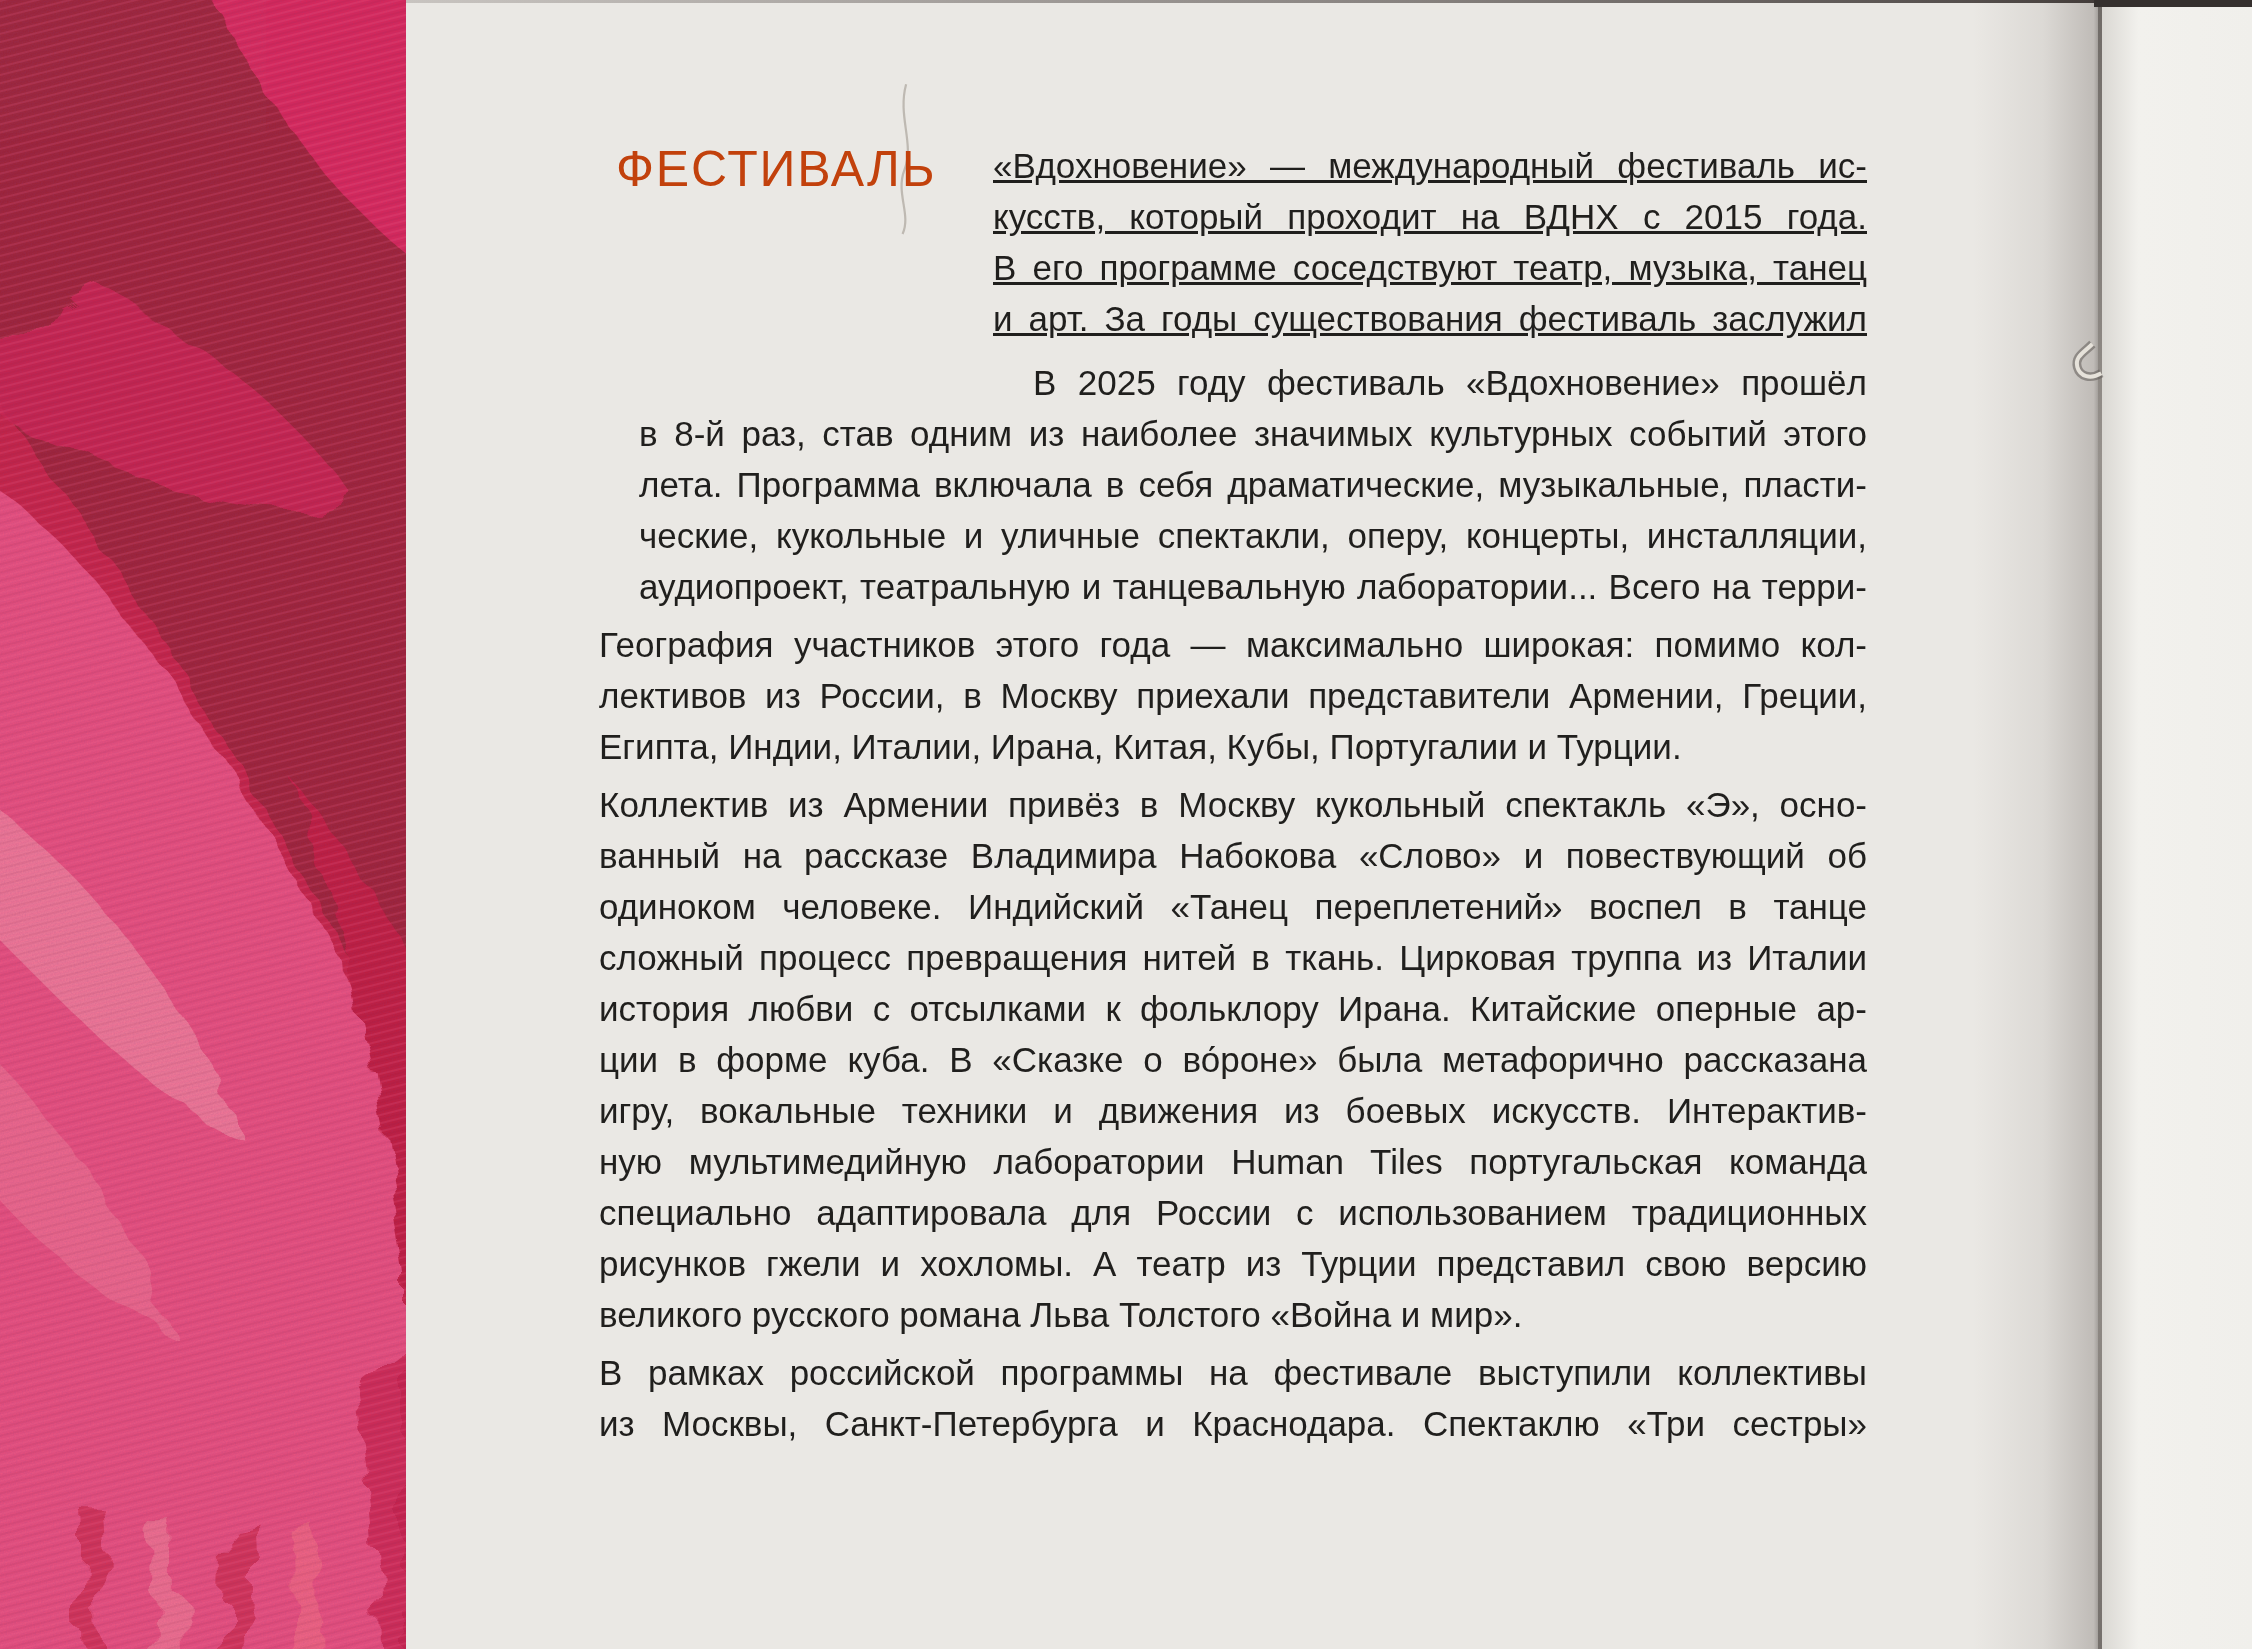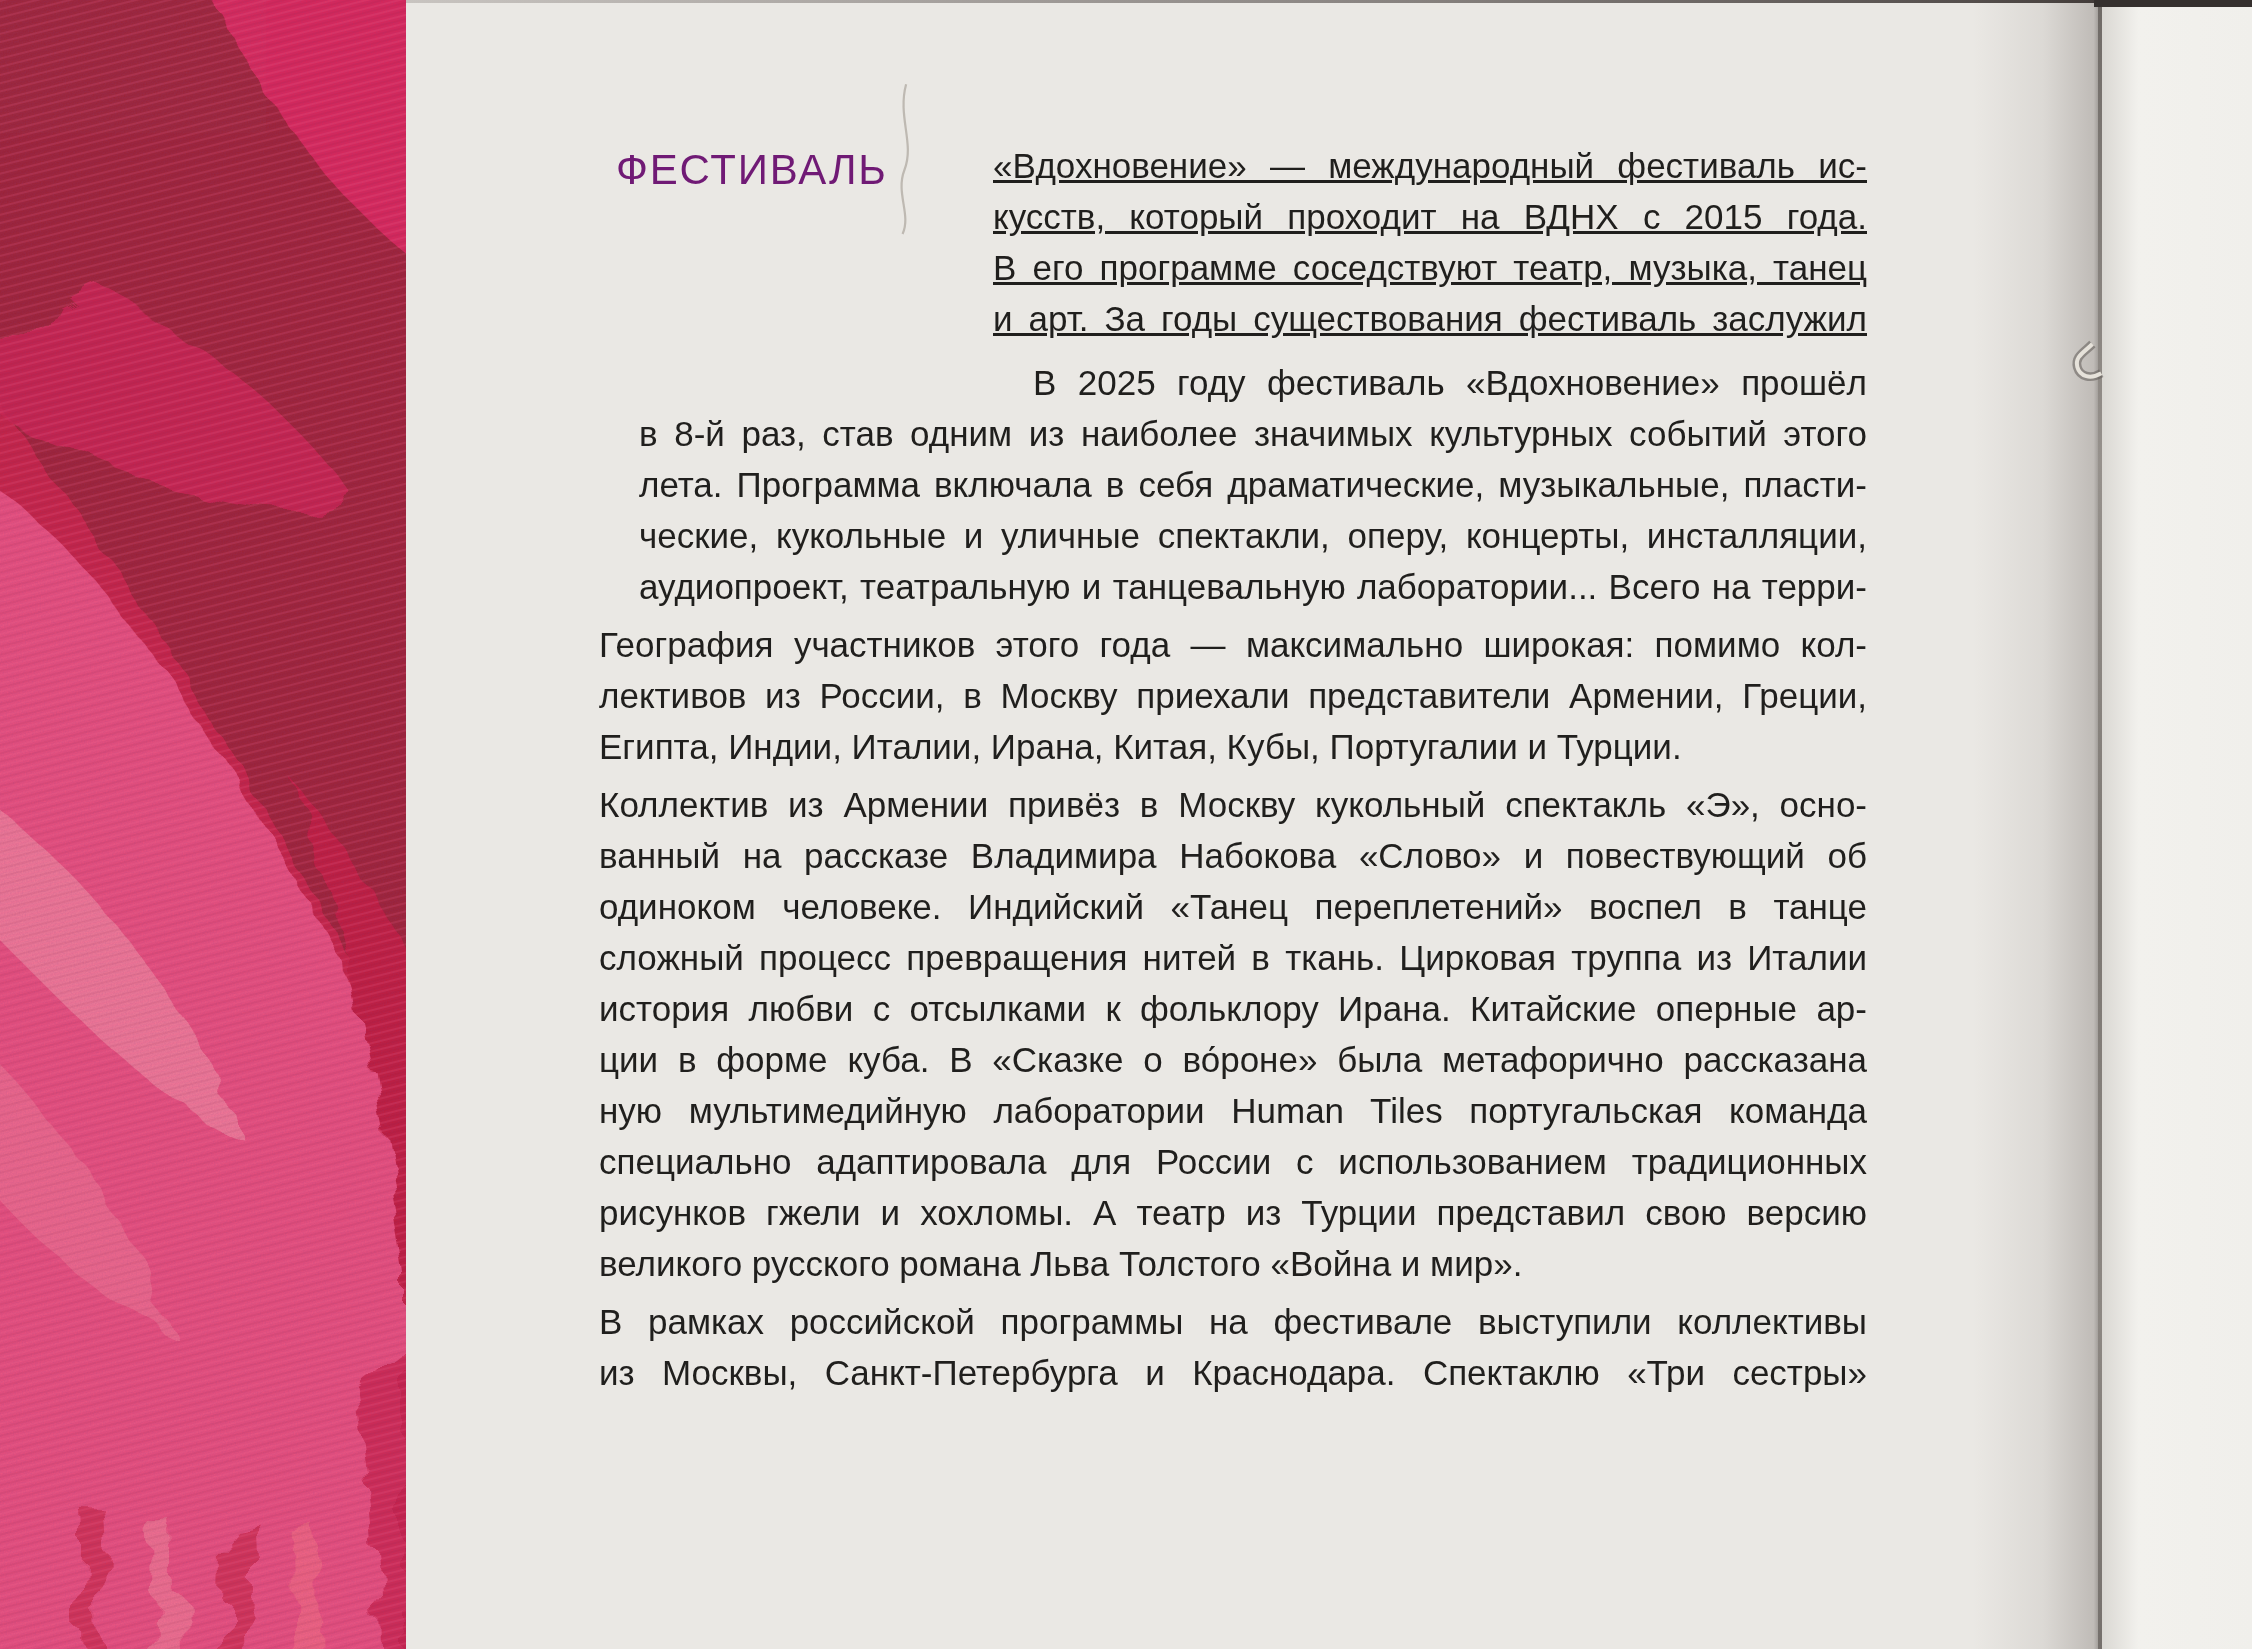--- a/index.html
+++ b/index.html
@@ -24,22 +24,22 @@
     background:linear-gradient(to bottom,#6f6a66,#96918c 28%,#7c7772 55%,#8d8883 80%,#75706c);}
   .right-page{position:absolute;top:0;bottom:0;left:2101px;right:0;
     background:linear-gradient(to right,#d9d7d2,#f2f1ed 25%,#f0efeb);}
   .top-corner{position:absolute;left:2094px;right:0;top:0;height:7px;background:#35302e;}
   .details{position:absolute;inset:0;pointer-events:none;}
   .grain{position:absolute;inset:0;pointer-events:none;opacity:.55;}
 
   
   .heading{
     position:absolute;left:616px;top:148px;margin:0;
-    font-size:42px;line-height:43px;font-weight:normal;letter-spacing:1.8px;
-    color:#701a75;white-space:nowrap;
+    font-size:50px;line-height:43px;font-weight:normal;letter-spacing:1.8px;
+    color:#c2410c;white-space:nowrap;
   }
   .text-col{
     position:absolute;left:599px;top:140px;width:1268px;
     font-size:35px;line-height:51px;color:#201f1d;
   }
   .para{margin:0;}
   .para + .para{margin-top:7px;}
   .para.gap-lg{margin-top:13.3px;margin-left:40px;}
   .para.offset{margin-left:394px;text-decoration:underline;}
   .line{
@@ -133,20 +133,21 @@
         <div class="line">лективов из России, в Москву приехали представители Армении, Греции,</div>
         <div class="line rag">Египта, Индии, Италии, Ирана, Китая, Кубы, Португалии и Турции.</div>
       </div>
       <div class="para">
         <div class="line">Коллектив из Армении привёз в Москву кукольный спектакль «Э», осно-</div>
         <div class="line">ванный на рассказе Владимира Набокова «Слово» и повествующий об</div>
         <div class="line">одиноком человеке. Индийский «Танец переплетений» воспел в танце</div>
         <div class="line">сложный процесс превращения нитей в ткань. Цирковая труппа из Италии</div>
         <div class="line">история любви с отсылками к фольклору Ирана. Китайские оперные ар-</div>
         <div class="line">ции в форме куба. В «Сказке о во́роне» была метафорично рассказана</div>
+        <div class="line">игру, вокальные техники и движения из боевых искусств. Интерактив-</div>
         <div class="line">ную мультимедийную лаборатории Human Tiles португальская команда</div>
         <div class="line">специально адаптировала для России с использованием традиционных</div>
         <div class="line">рисунков гжели и хохломы. А театр из Турции представил свою версию</div>
         <div class="line rag">великого русского романа Льва Толстого «Война и мир».</div>
       </div>
       <div class="para">
         <div class="line">В рамках российской программы на фестивале выступили коллективы</div>
         <div class="line">из Москвы, Санкт-Петербурга и Краснодара. Спектаклю «Три сестры»</div>
       </div>
     </div>

